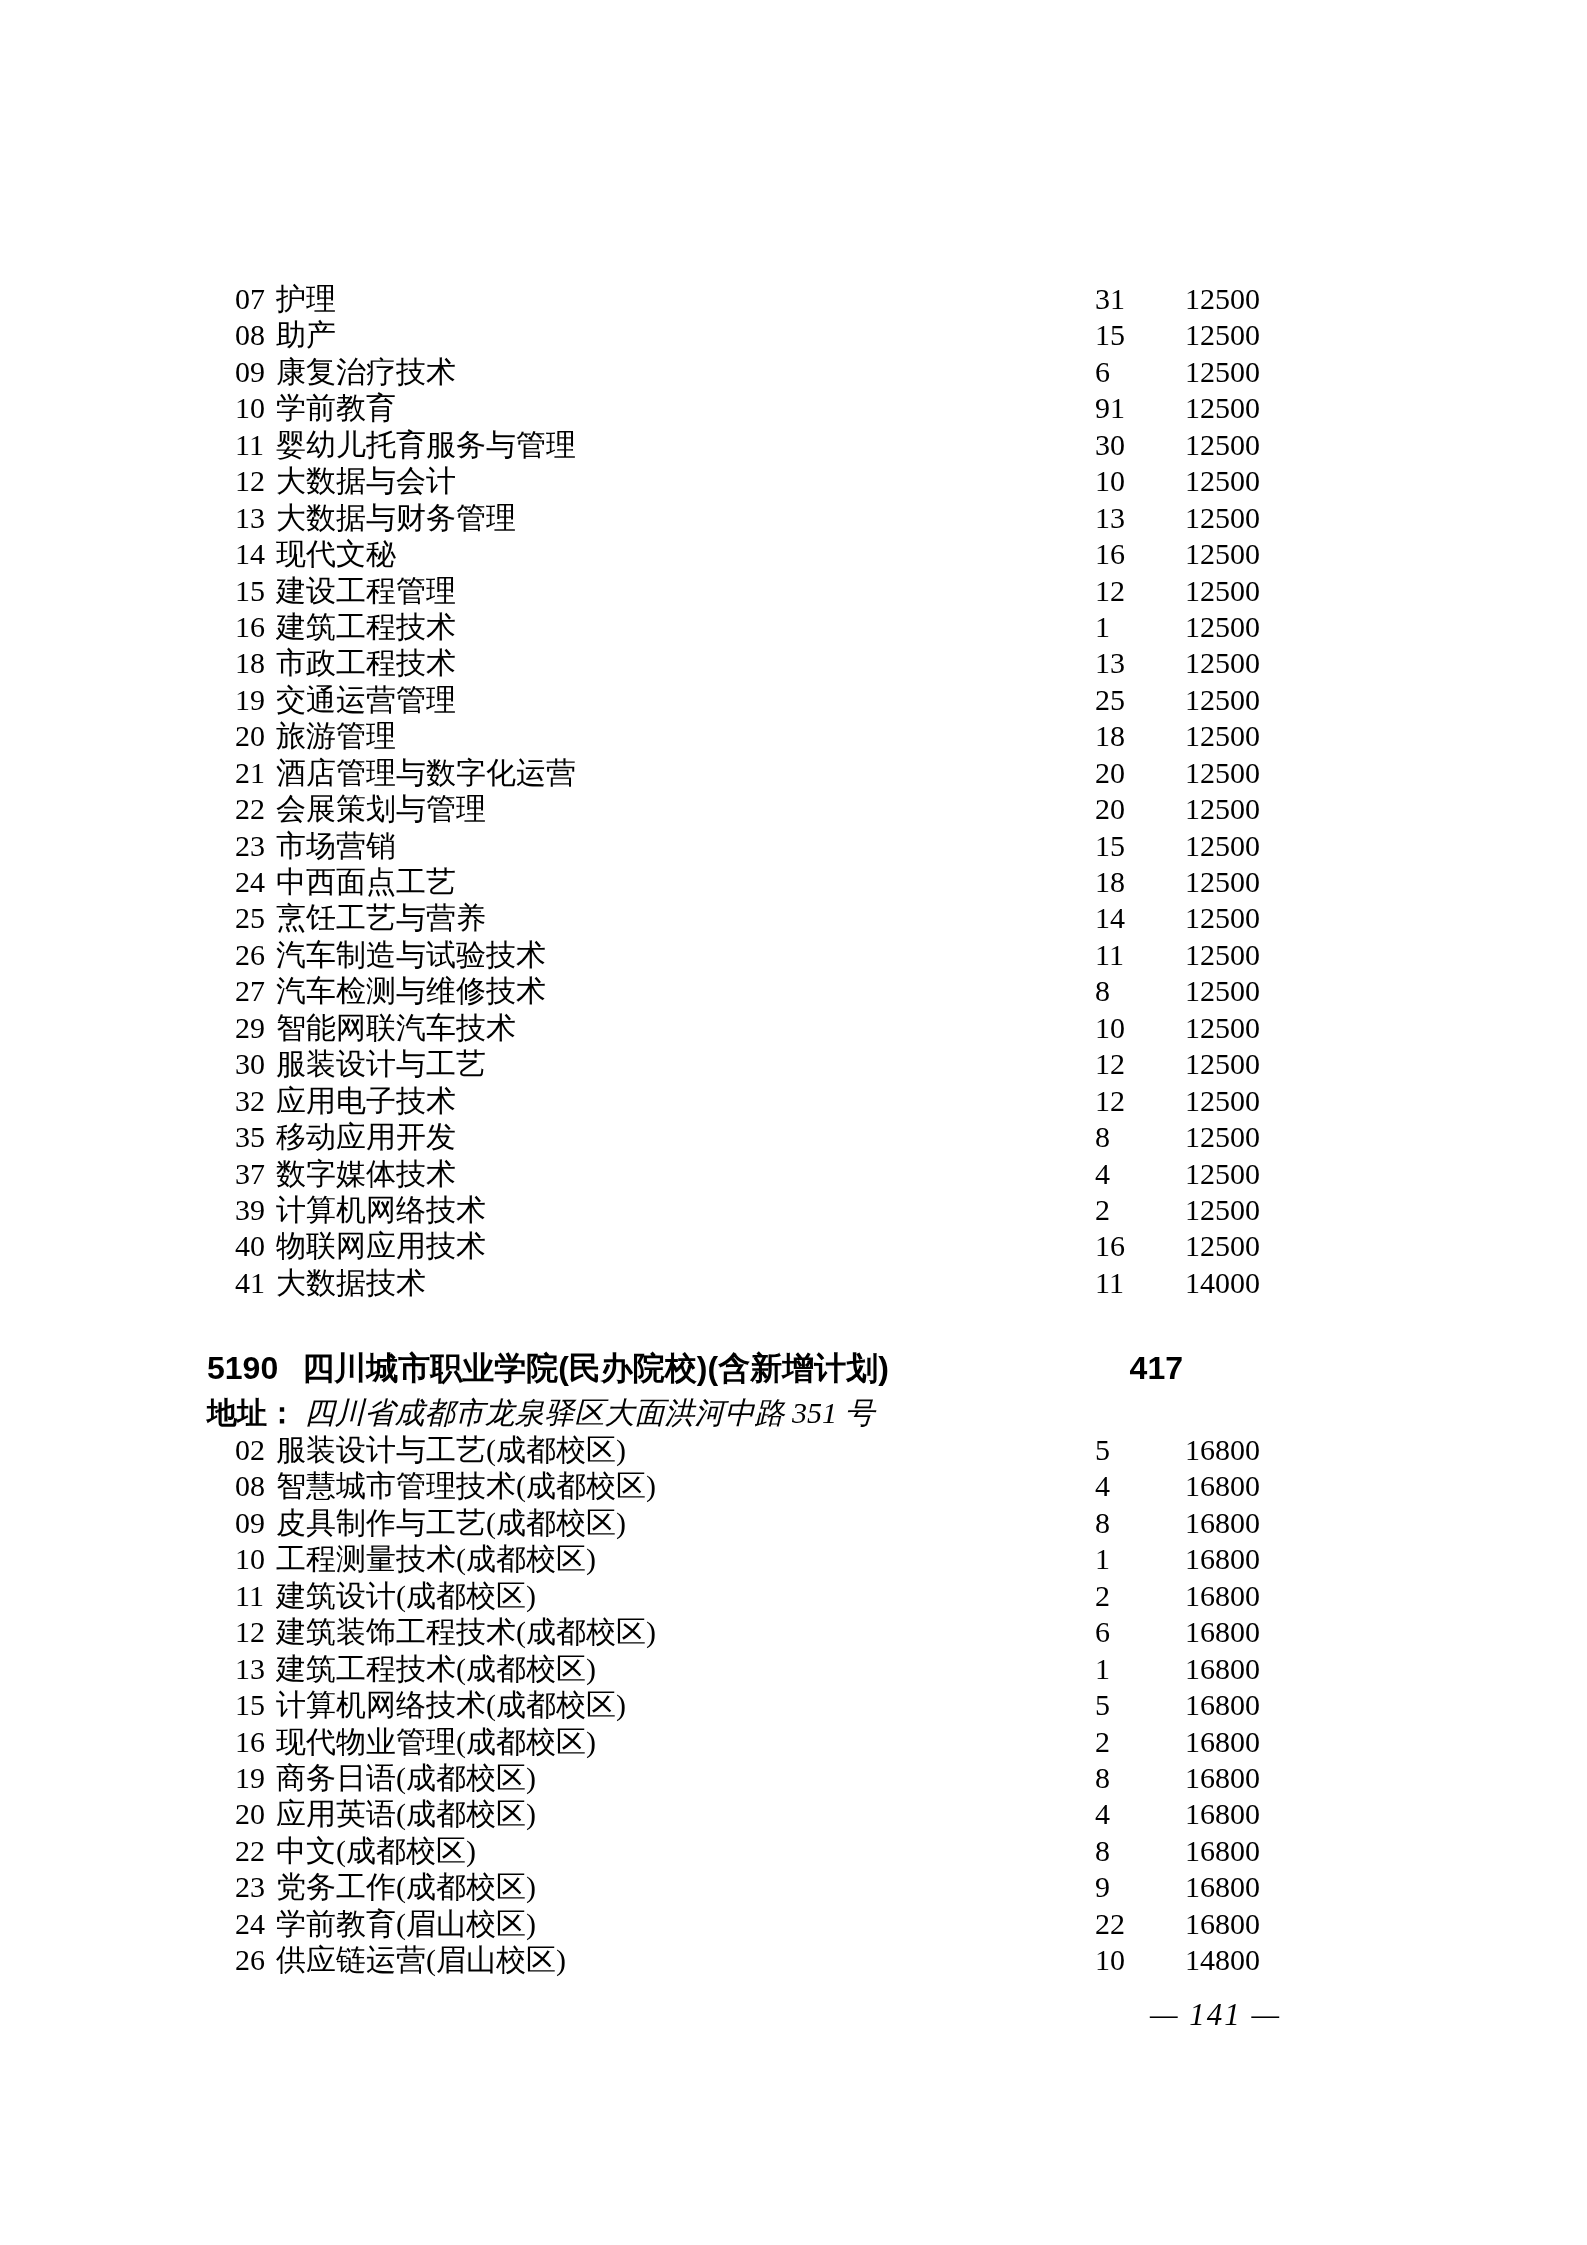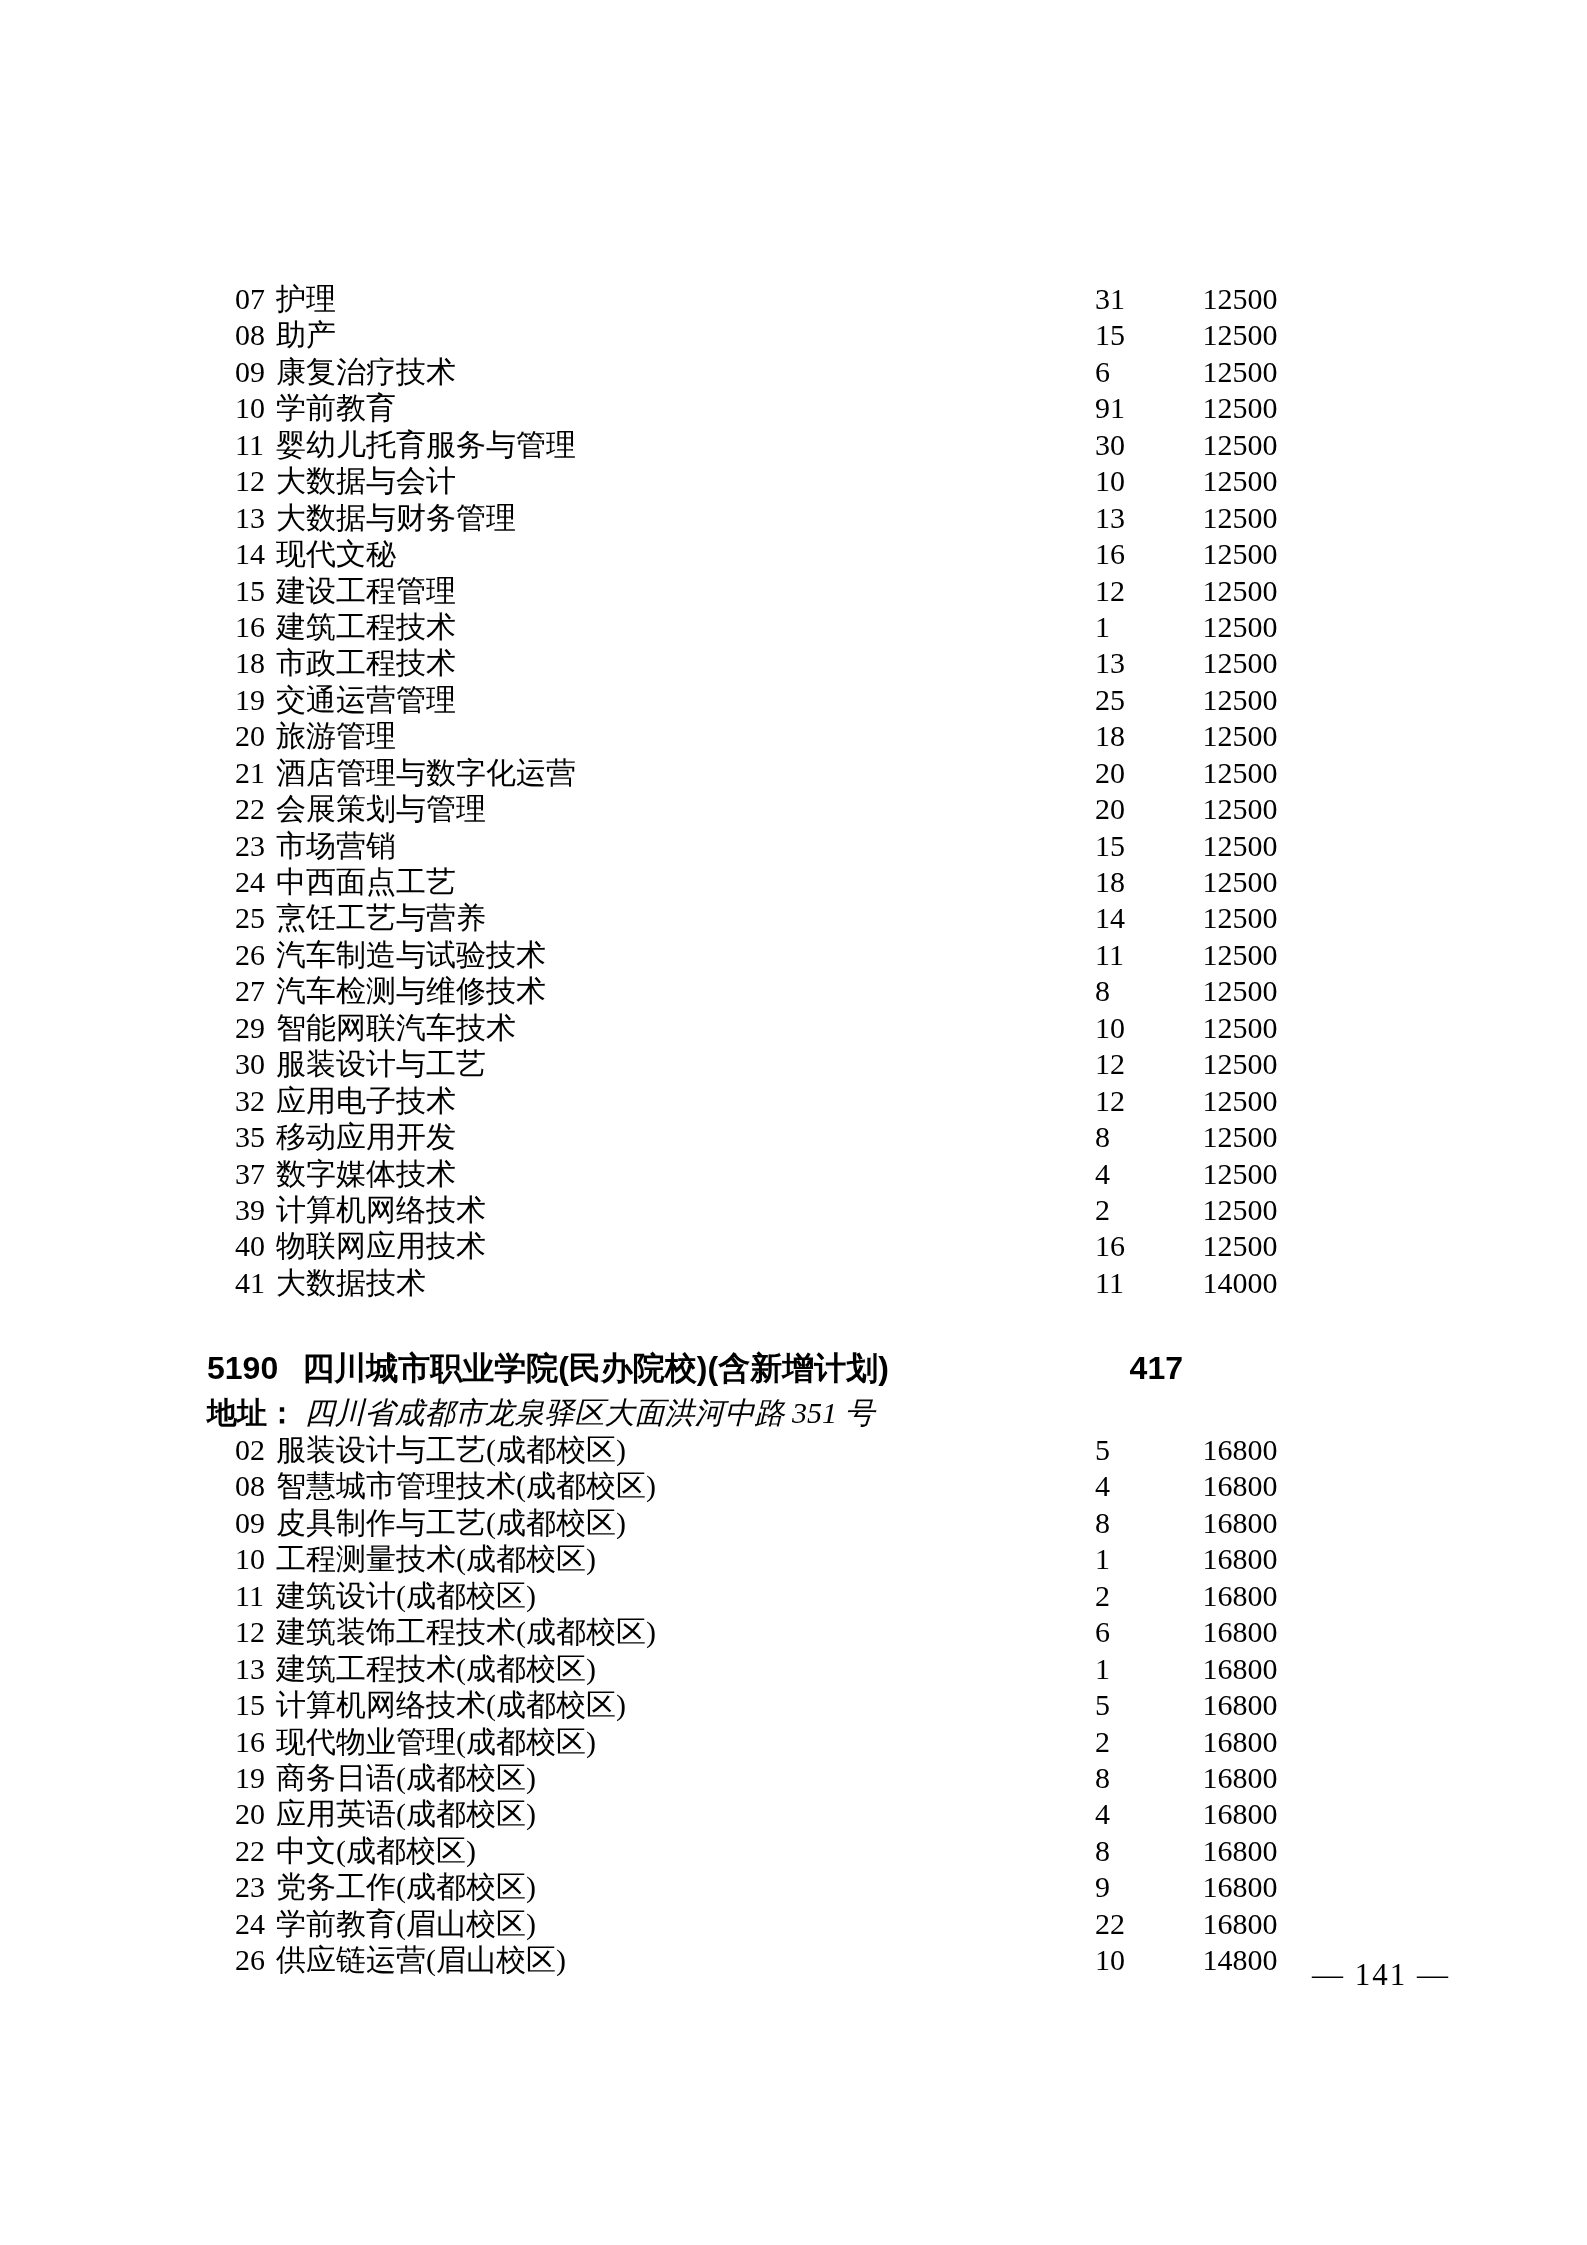--- a/index.html
+++ b/index.html
@@ -8,21 +8,21 @@
     font-family:"Liberation Serif","DejaVu Serif",serif;
     color:#000;
   }
   .rows{position:absolute;left:235px;width:1060px;}
   #section1-rows{top:281px;}
   #section2-rows{top:1432px;}
   .row{display:flex;align-items:baseline;height:36.45px;font-size:30px;line-height:36.45px;white-space:nowrap;}
   .row .code{width:41px;flex:0 0 41px;}
   .row .name{flex:1 1 auto;overflow:hidden;}
   .row .count{flex:0 0 90px;width:90px;text-align:left;}
-  .row .fee{flex:0 0 110px;width:110px;text-align:center;}
+  .row .fee{flex:0 0 110px;width:110px;text-align:left;}
   .section-header{
     position:absolute;left:207px;top:1348px;width:1080px;
     display:flex;align-items:baseline;white-space:nowrap;
     font-family:"Liberation Sans","DejaVu Sans",sans-serif;
     font-weight:bold;font-size:32px;line-height:40px;
   }
   .section-header .hcode{margin-right:24px;}
   .section-header .hname{flex:1 1 auto;}
   .section-header .htotal{text-align:right;padding-right:104px;font-weight:600;}
   .address-line{
@@ -31,23 +31,24 @@
   }
   .address-line .addr-label{
     font-family:"Liberation Sans","DejaVu Sans",sans-serif;
     font-weight:bold;font-style:normal;
   }
   .address-line .addr-text{
     font-style:italic;
     font-family:"Liberation Serif","DejaVu Serif",serif;
   }
   .page-footer{
-    position:absolute;left:1150px;top:1956px;width:300px;
-    text-align:right;font-size:31px;line-height:38px;
+    position:absolute;left:1150px;top:1996px;width:300px;
+    text-align:left;font-size:31px;line-height:38px;
     letter-spacing:2px;
+    font-style:italic;
   }
 </style>
 </head>
 <body>
 
 <div class="rows" id="section1-rows">
   <div class="row">
     <span class="code">07</span>
     <span class="name">护理</span>
     <span class="count">31</span>

